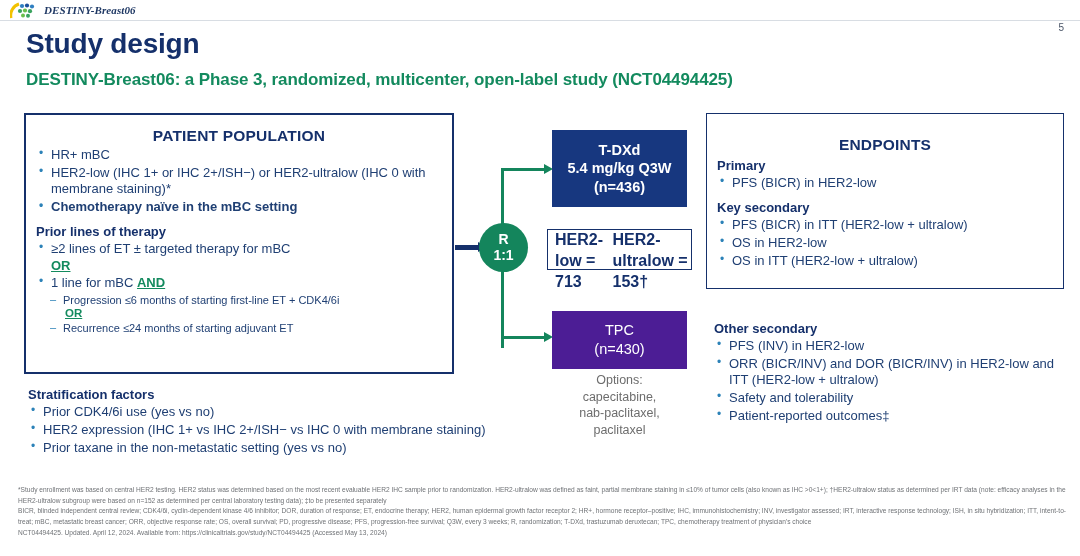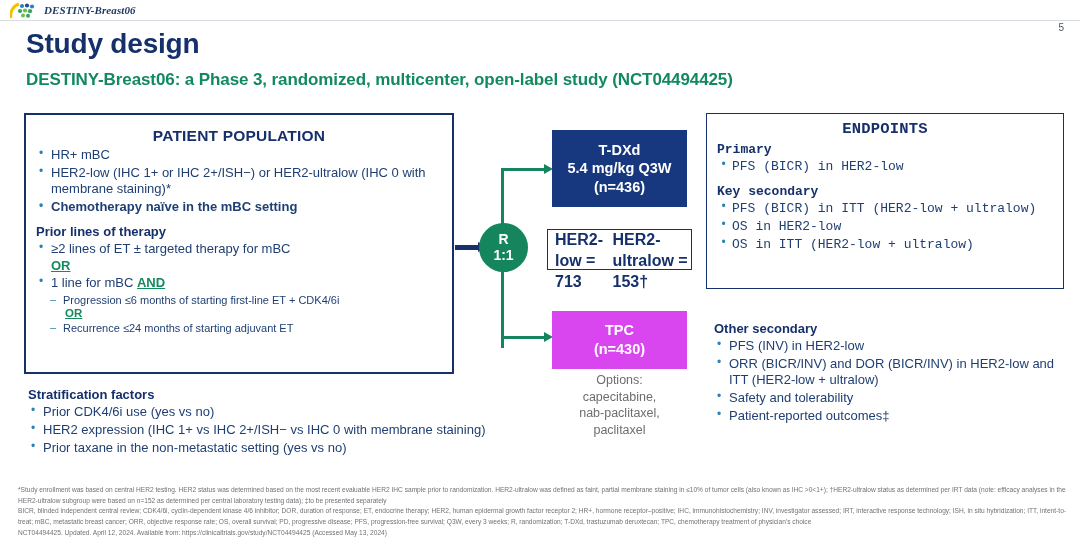--- a/index.html
+++ b/index.html
@@ -82,23 +82,23 @@
     font-weight: 700; font-size: 14px; line-height: 1.08;
   }
   .tdxd-box {
     position: absolute; left: 552px; top: 130px; width: 135px; height: 77px;
     background: #17377f; color: #fff; display: flex; flex-direction: column;
     align-items: center; justify-content: center; text-align: left;
     font-weight: 700; font-size: 14.5px; line-height: 1.28;
   }
   .tpc-box {
     position: absolute; left: 552px; top: 311px; width: 135px; height: 58px;
-    background: #d946ef; color: #fff; display: flex; flex-direction: column;
+    background: #4c1d95; color: #fff; display: flex; flex-direction: column;
     align-items: center; justify-content: center; text-align: center;
-    font-weight: 700; font-size: 14.5px; line-height: 1.3;
+    font-weight: 400; font-size: 14.5px; line-height: 1.3;
   }
   .opts {
     position: absolute; left: 542px; top: 372px; width: 155px;
     text-align: center; font-size: 12.5px; color: #6d6d6d; line-height: 1.32;
   }
   .nbox {
     position: absolute; left: 547px; top: 229px; width: 145px; height: 41px;
     border: 1.5px solid #15306b; background: #fff;
     display: flex; flex-direction: row; justify-content: center;
     padding-left: 7px;
@@ -114,21 +114,21 @@
   .hline-top { position: absolute; left: 501px; top: 168px; width: 44px; height: 3px; background: #14855c; }
   .hline-bot { position: absolute; left: 501px; top: 336px; width: 44px; height: 3px; background: #14855c; }
   .hline-top::after, .hline-bot::after {
     content: ""; position: absolute; right: -8px; top: -4px;
     border-left: 9px solid #14855c; border-top: 5.5px solid transparent; border-bottom: 5.5px solid transparent;
   }
 
   
   .ep-box {
     position: absolute; left: 706px; top: 113px; width: 358px; height: 176px;
-    border: 1.6px solid #15306b; background: #fff; padding: 6px 10px; font-family: Liberation Mono, monospace;
+    border: 1.6px solid #15306b; background: #fff; padding: 22px 10px;
   }
   .ep-other { position: absolute; left: 714px; top: 321px; width: 352px; }
 
   
   .foot {
     position: absolute; left: 18px; top: 485px; width: 1058px;
     font-size: 6.6px; line-height: 1.62; color: #6f7276;
   }
 </style>
 </head>

